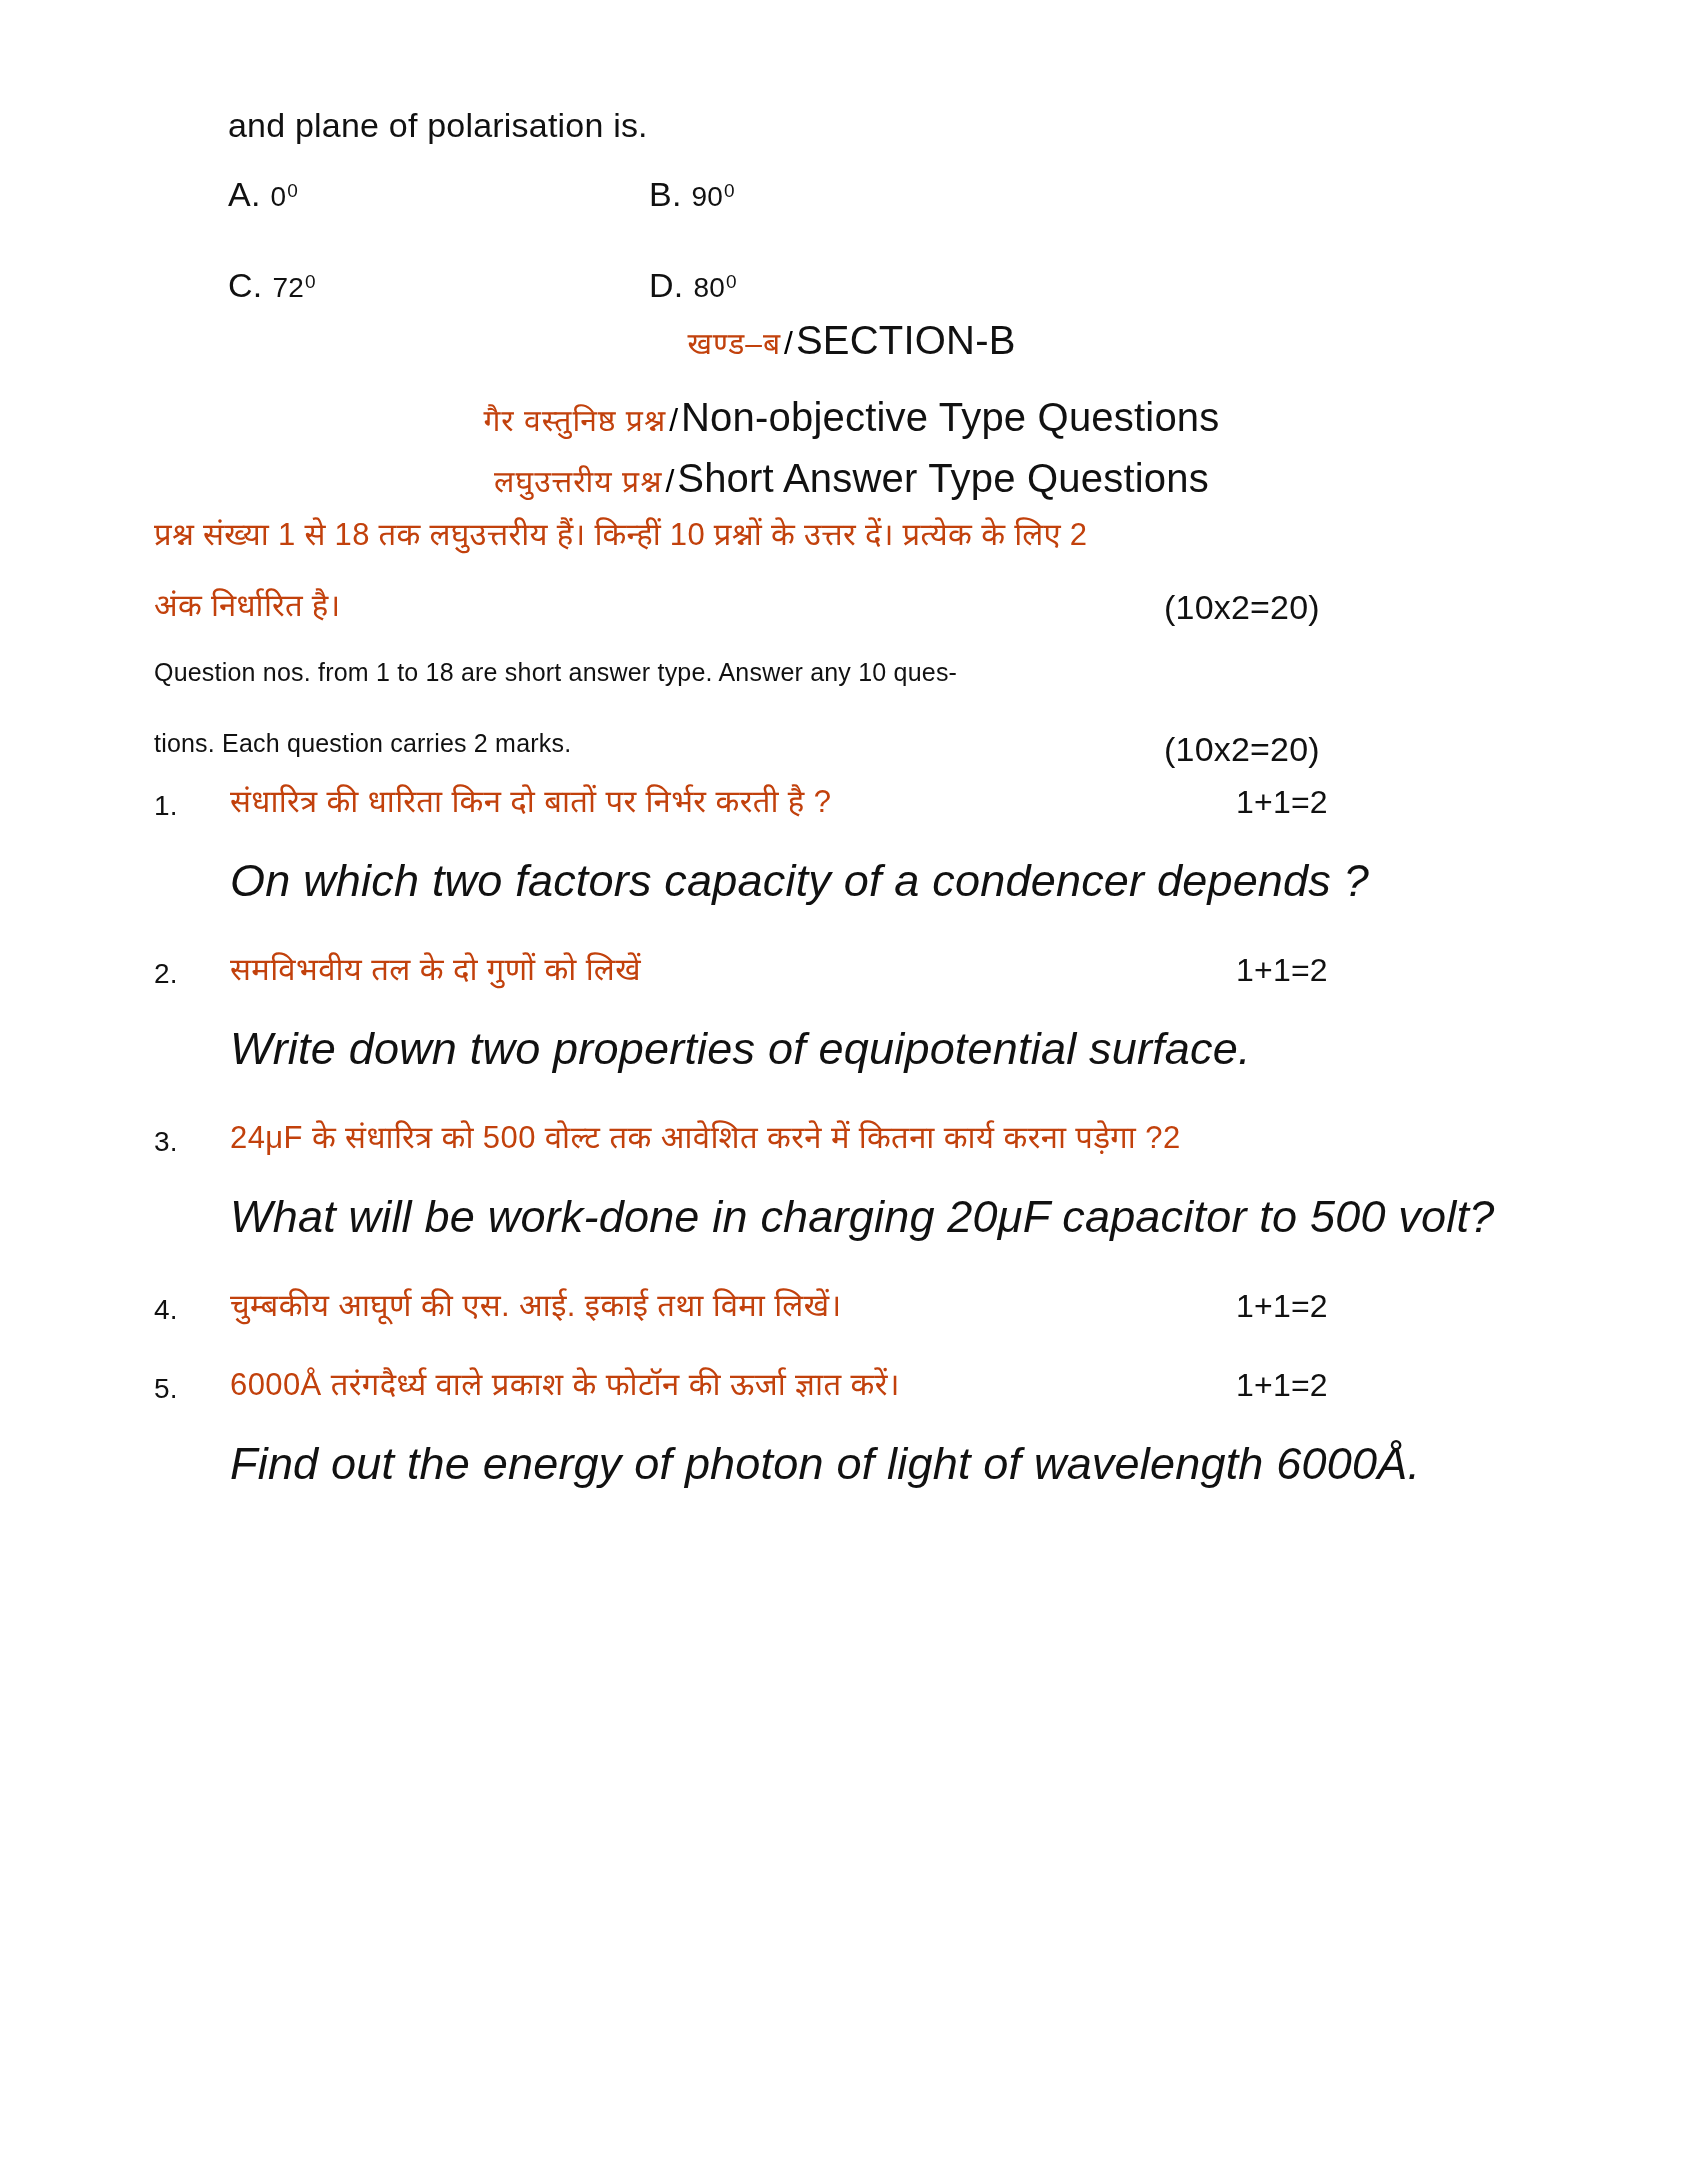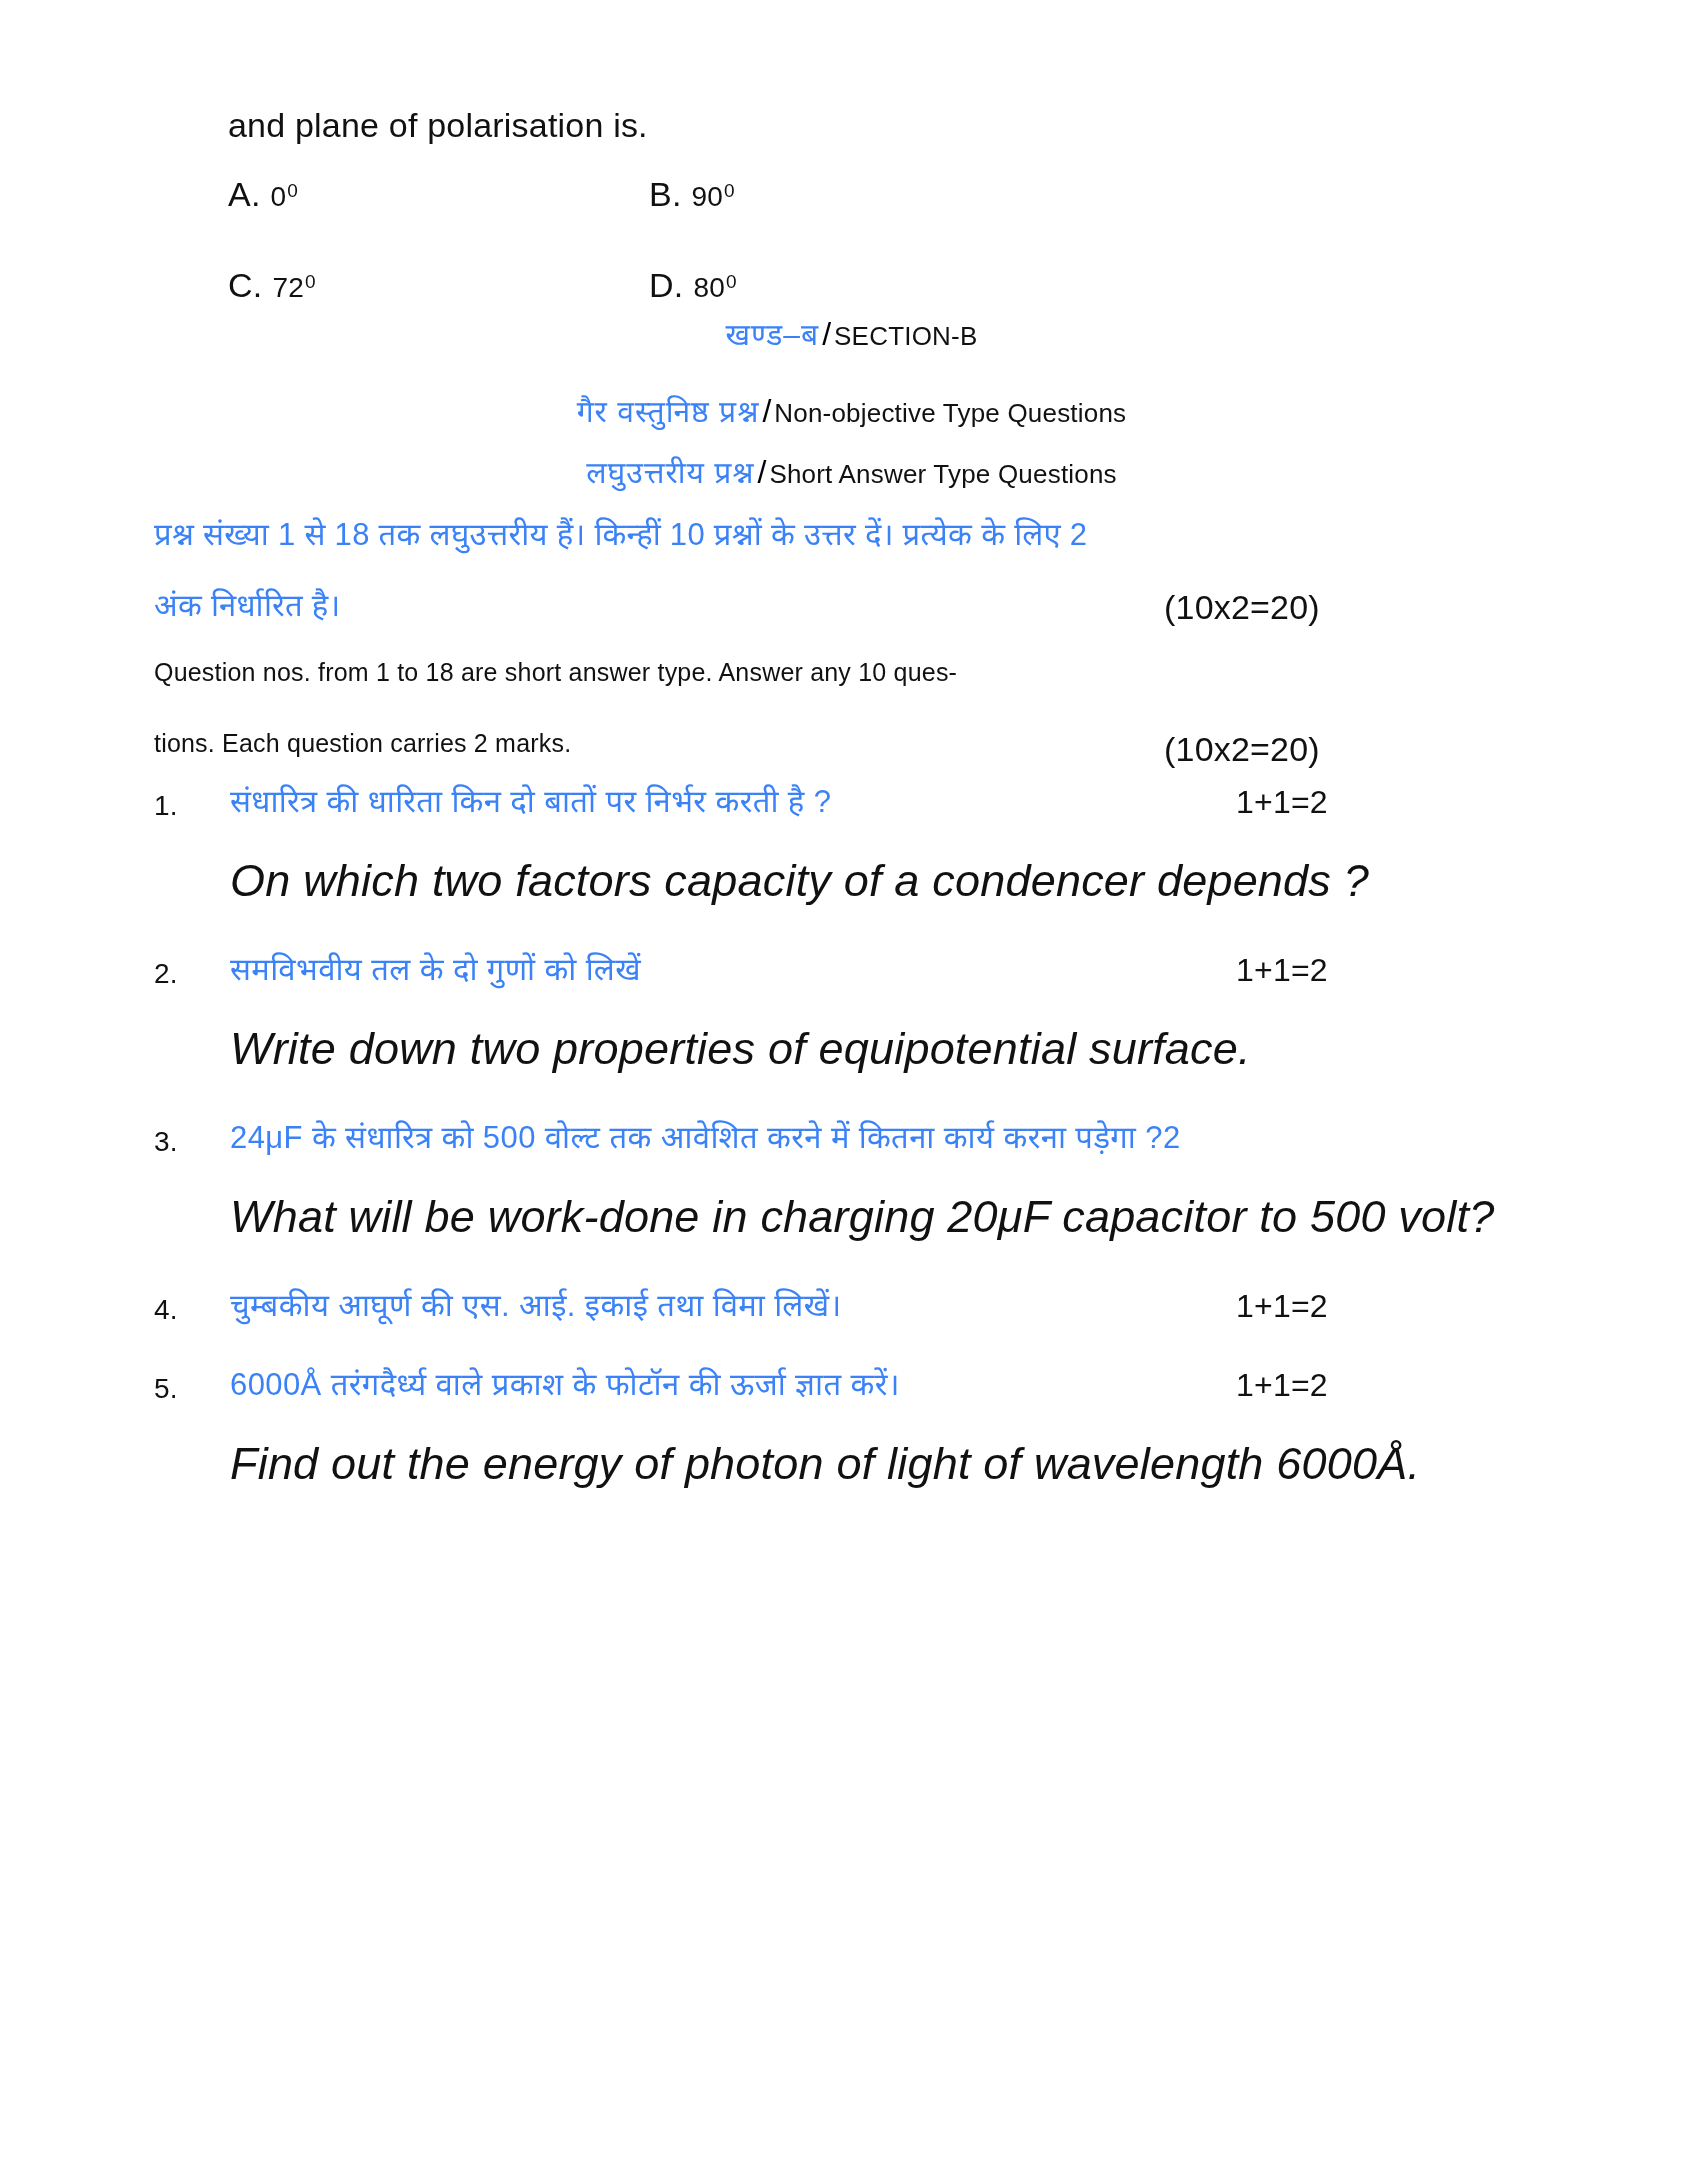--- a/index.html
+++ b/index.html
@@ -34,21 +34,21 @@
   .en {
     font-family: "Liberation Sans", sans-serif;
     font-size: 34px;
     letter-spacing: 0.2px;
     color: #111;
     line-height: 1.25;
   }
   .hi {
     font-family: "Liberation Sans", sans-serif;
     font-size: 32px;
-    color: #3b82f6;
+    color: #c2410c;
     line-height: 1.3;
   }
 
   
   .stem {
     position: absolute;
     left: 20px;
     top: 104px;
     white-space: nowrap;
   }
@@ -97,21 +97,21 @@
   }
   .head-hi {
     font-size: 30px;
     letter-spacing: 1px;
   }
   .head-sep {
     font-size: 32px;
     padding: 0 3px;
   }
   .head-en {
-    font-size: 26px;
+    font-size: 40px;
   }
 
   
   .instructions {
     position: absolute;
     left: -54px;
     top: 515px;
     width: 1341px;
   }
   .ins-line {

